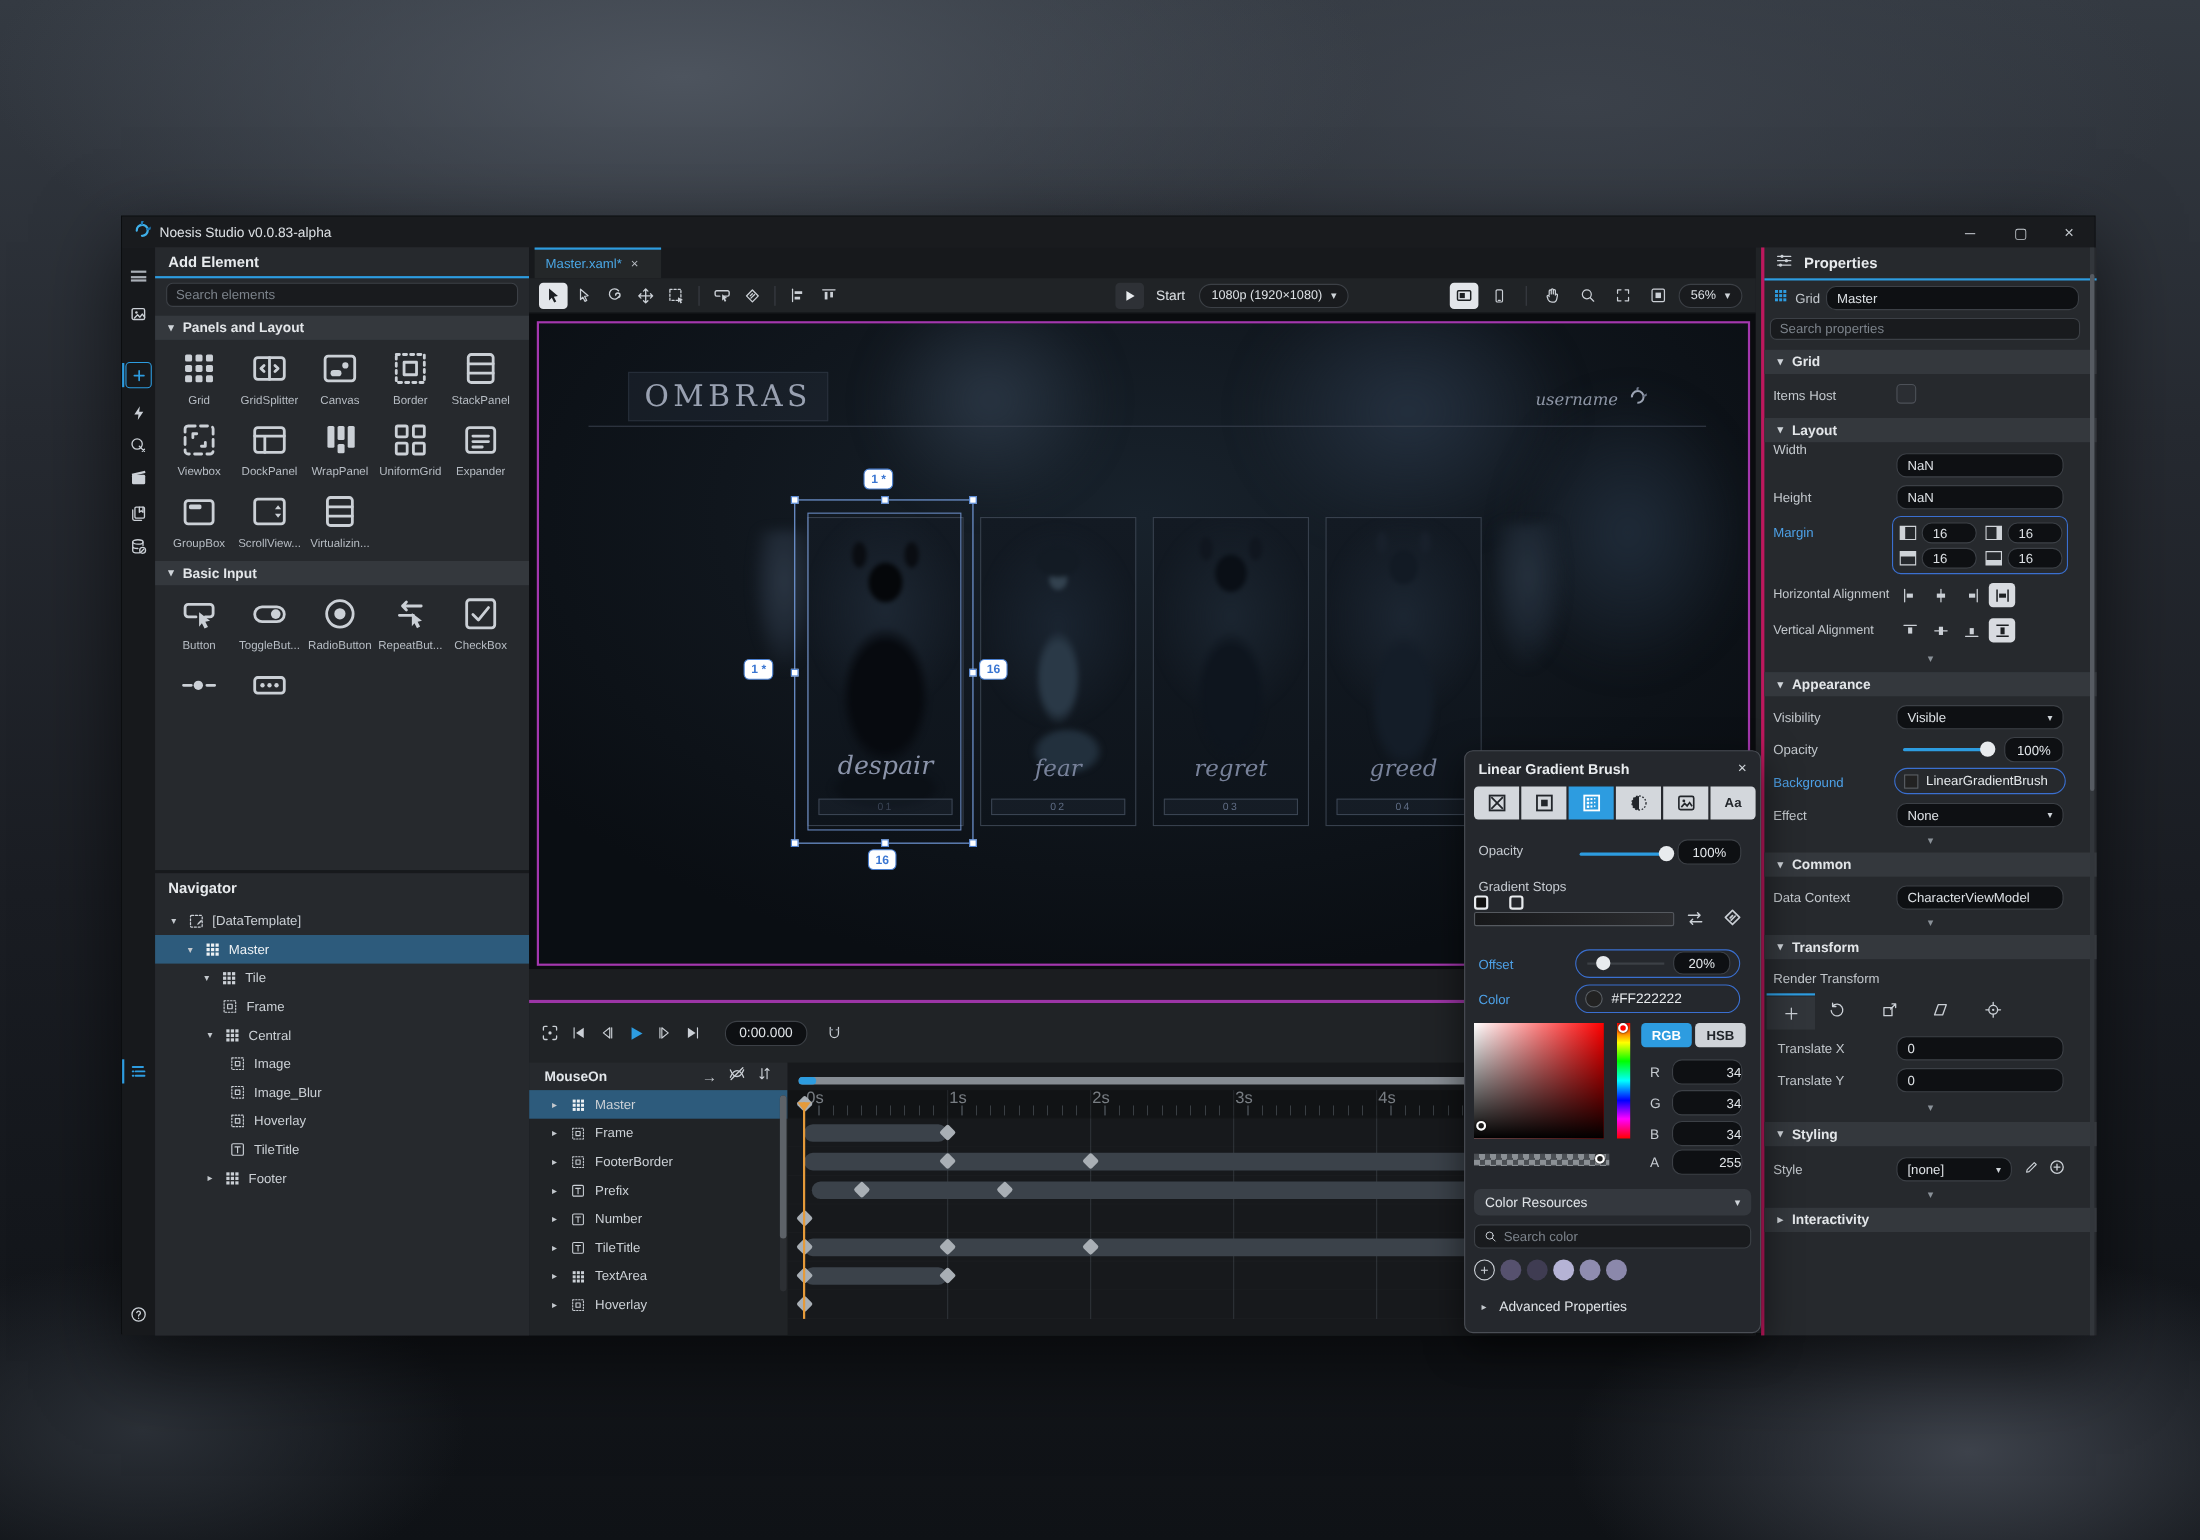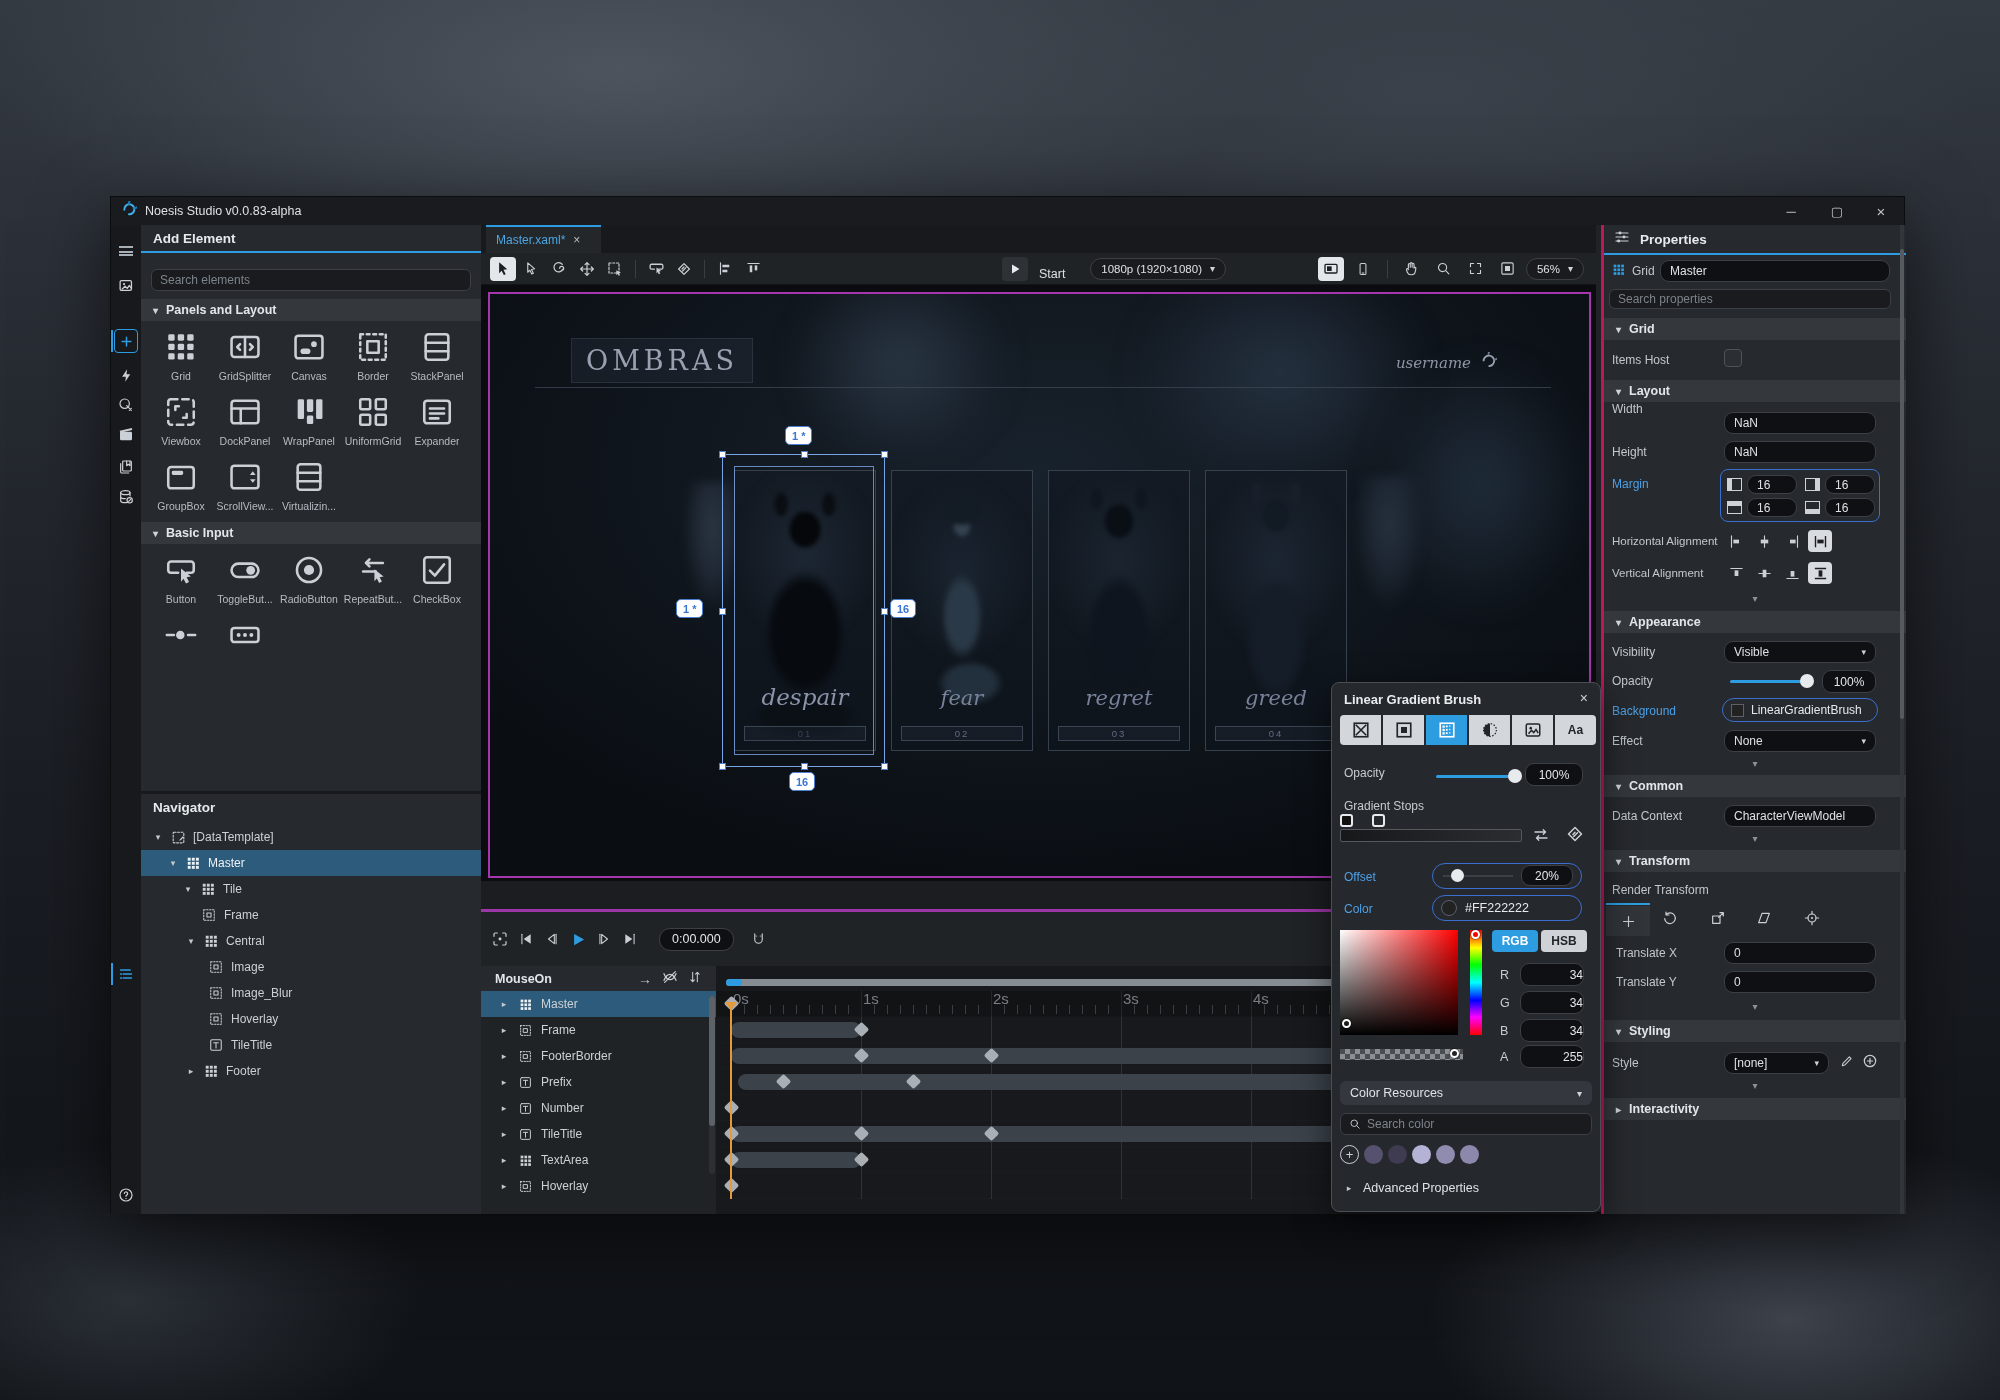--- a/index.html
+++ b/index.html
@@ -224,21 +224,21 @@
           <svg width="16" height="16" viewBox="0 0 24 24">
             <circle cx="12" cy="12" r="9" class="sic"></circle>
             <path d="M9.5,9.5 a2.5,2.5 0 1 1 3.5,2.7 c-.8,.4 -1,1 -1,1.8 M12,17 v.3" class="sic"></path>
           </svg>
         </div>
   </div>
 
   <div class="leftcol">
     <div class="panel-h">Add Element</div>
     <div class="blueline"></div>
-    <div class="search" style="margin:16px 10px 0 10px">
+    <div class="search" style="margin:4px 10px 0 10px">
       <input placeholder="Search elements" style="">
     </div>
     <div class="sech" style="margin-top:8px">
           <span class="chev">▾</span>
           <span>Panels and Layout</span>
         </div>
 
     <div class="palette">
       <div class="pitem">
             <span class="ib">
@@ -647,21 +647,21 @@
             </svg>
           </div>
       <div class="tbtn">
             <svg width="15" height="15" viewBox="0 0 24 24">
               <path d="M3,4 h18" class="sic"></path>
               <rect x="6" y="7" width="4" height="11" class="fic"></rect>
               <rect x="14" y="7" width="4" height="8" class="fic"></rect>
             </svg>
           </div>
 
-      <div style="position:absolute;left:520px;display:flex;align-items:flex-end;gap:10px">
+      <div style="position:absolute;left:532px;display:flex;align-items:center;gap:10px">
         <div class="tbtn" style="background:#2e3136;border-radius:4px">
               <svg width="12" height="12" viewBox="0 0 24 24">
                 <path d="M6,3 L21,12 6,21 z" fill="#e8ebee"></path>
               </svg>
             </div>
         <span style="color:#dce0e4;font-size:12.5px">Start</span>
       </div>
 
       <div style="position:absolute;right:370px;display:flex;align-items:center">
         <div class="pill">

